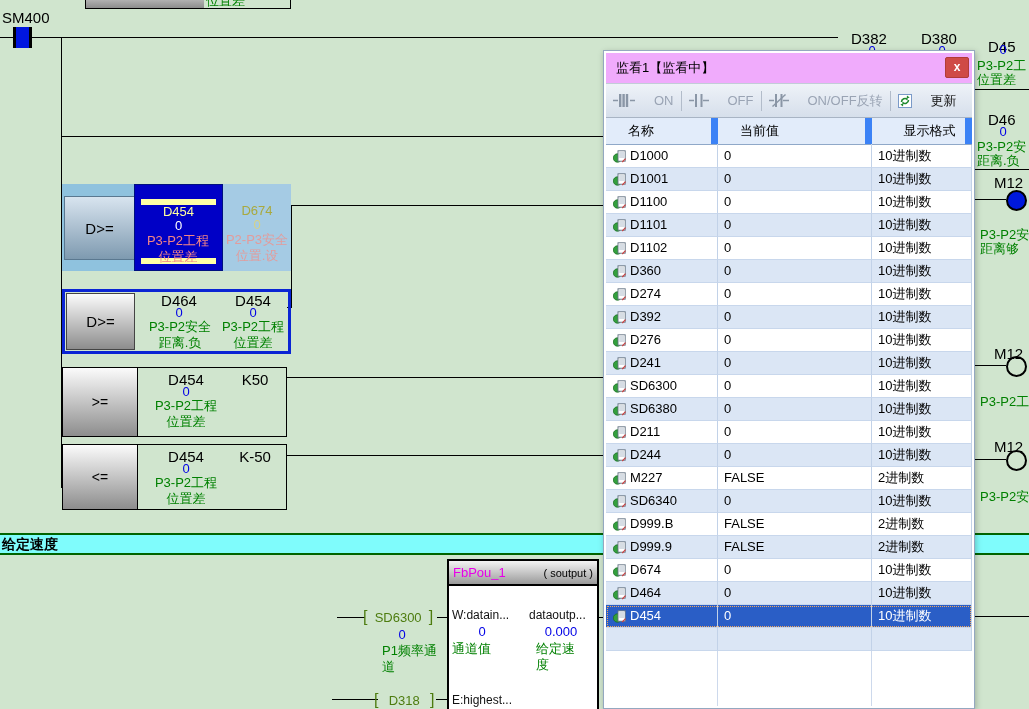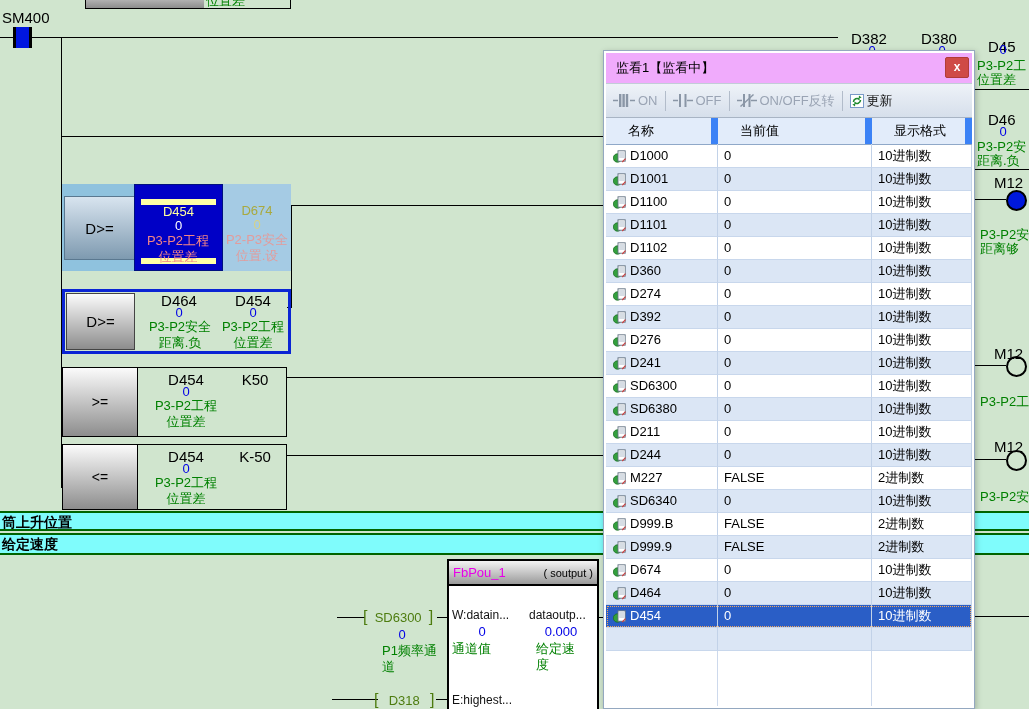--- a/index.html
+++ b/index.html
@@ -29,27 +29,27 @@
   .brk{position:absolute;font-size:15px;color:#4d7c0f;white-space:nowrap;}
   .brk b{font-weight:normal;font-size:16px;}
   
   #watch{position:absolute;left:603px;top:50px;width:372px;height:659px;background:#fff;
          border:1px solid #94a8c0;box-sizing:border-box;padding:2px;box-shadow:1px 2px 6px rgba(0,0,0,.25);}
   .wtitle{position:relative;height:30px;background:#f0abfc;font-size:13px;color:#000;line-height:30px;padding-left:10px;}
   .wclose{position:absolute;right:3px;top:4px;width:24px;height:21px;background:#cf4a46;border:1px solid #b03c38;
           border-radius:2px;color:#fff;font-size:12px;font-weight:bold;text-align:center;line-height:19px;box-sizing:border-box;}
   .wtoolbar{height:33px;background:linear-gradient(#eef2f8,#d6dfeb);border-top:1px solid #c2ccd8;border-bottom:1px solid #a8b4c4;
             display:flex;align-items:center;padding:0 4px;font-size:13px;color:#9aa4b4;}
-  .tbtn{display:flex;align-items:center;gap:3px;padding:2px 3px;white-space:nowrap;}
+  .tbtn{display:flex;align-items:center;gap:19px;padding:2px 3px;white-space:nowrap;}
   .tbtn.en{color:#111;}
   .tsep{width:1px;height:20px;background:#b2bcca;margin:0 4px;}
   .wtable{position:relative;height:calc(100% - 65px);background:#fff;overflow:hidden;}
   .thead{display:flex;height:26px;background:#e2ecfa;border-bottom:1px solid #8fa8c8;font-size:13px;color:#000;}
   .thead>div{line-height:26px;padding-left:22px;border-right:7px solid #3b82f6;box-sizing:border-box;}
-  .hc1{width:112px;} .hc2{width:154px;} .hc3{flex:1;}
+  .hc1{width:112px;} .hc2{width:154px;} .hc3{flex:1;text-align:center;}
   .colline{position:absolute;top:26px;bottom:0;width:1px;background:#cdd9ec;}
   .tbody{position:relative;}
   .trow{display:flex;height:23px;background:#fff;font-size:13px;color:#000;}
   .trow:nth-child(even){background:#dbe6f5;}
   .trow>div{border-right:1px solid #c2d2e8;border-bottom:1px solid #c8d7ec;box-sizing:border-box;line-height:22px;}
   .rc1{width:112px;display:flex;align-items:center;padding-left:7px;gap:4px;}
   .rc2{width:154px;padding-left:6px;}
   .rc3{flex:1;padding-left:6px;}
   .trow.sel{background:#2a5ec6 !important;color:#fff;outline:1px dotted #f0a860;outline-offset:-2px;}
   .ricon{display:inline-flex;width:13px;height:13px;flex:none;}
@@ -133,23 +133,20 @@
     <div class="abs" style="left:62px;top:444px;width:225px;height:66px;border:1px solid #000;box-sizing:border-box;">
       <div class="opbox" style="left:0;top:0;width:74px;height:64px;border:none;border-right:1px solid #000;font-size:14px;">
         <span>&lt;=</span>
       </div>
       <span class="dev" style="left:83px;top:3px;width:80px;text-align:center;">D454</span>
       <span class="val" style="left:83px;top:16px;width:80px;">0</span>
       <span class="cmt" style="left:88px;top:30px;width:70px;">P3-P2工程位置差</span>
       <span class="dev" style="left:163px;top:3px;width:58px;text-align:center;">K-50</span>
     </div>
 
-    <div class="band" style="top:511px;height:20px;">
-      <span>筒上升位置</span>
-    </div>
     <div class="band" style="top:533px;height:22px;">
       <span>给定速度</span>
     </div>
 
     <div class="wh" style="left:337px;top:617px;width:28px;"></div>
     <div class="wh" style="left:437px;top:617px;width:10px;"></div>
     <div class="wh" style="left:599px;top:617px;width:4px;"></div>
     <div class="wh" style="left:332px;top:699px;width:46px;"></div>
     <div class="wh" style="left:436px;top:699px;width:11px;"></div>
 

